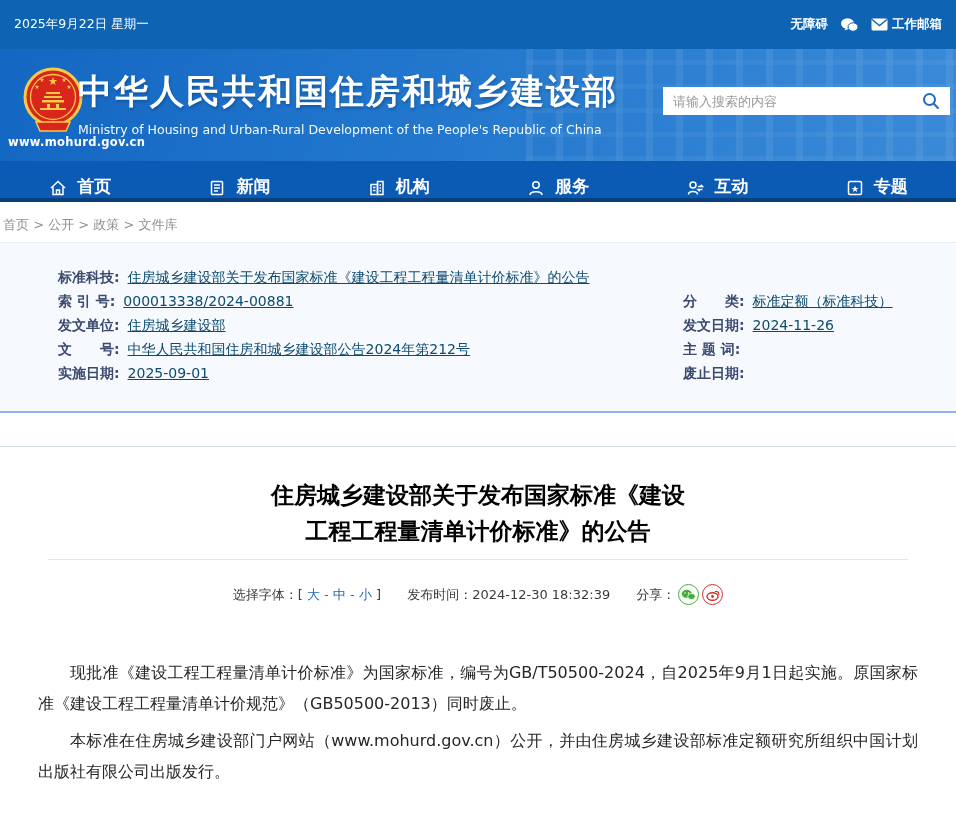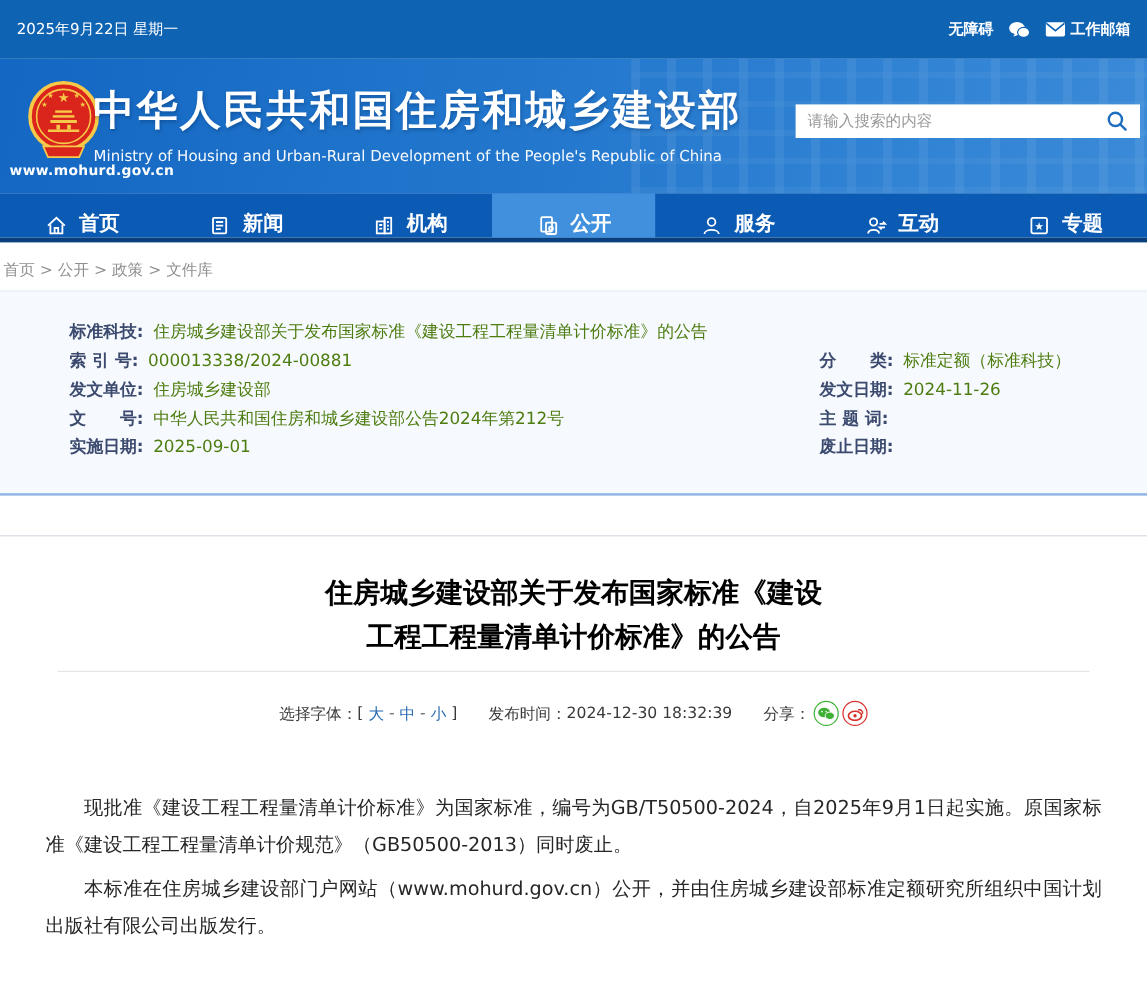--- a/index.html
+++ b/index.html
@@ -60,21 +60,21 @@
   .crumb { height:40px; padding:14px 0 0 3px; font-size:13px; color:#8f8f8f; }
   
   .panel {
     background:#f6f9fd; border-top:1px solid #e7edf6; border-bottom:2px solid #8fb4e3;
     padding:22px 0 26px 0;
   }
   .irow { display:flex; line-height:24px; font-size:14px; }
   .irow .l { padding-left:58px; flex:1; min-width:0; }
   .irow .r { width:273px; flex:none; }
   .lbl { font-weight:bold; color:#3b4a6e; margin-right:8px; white-space:pre; }
-  .val { color:#4d7c0f; }
+  .val { color:#0c4a6e;text-decoration:underline; }
   
   .gap { height:33px; }
   .divider { height:1px; background:#d6dde5; }
   
   .a-title {
     margin-top:30px; text-align:center; font-size:23px; font-weight:bold;
     color:#000; line-height:36px;
   }
   .a-sep { margin:10px 48px 0; border-top:1px solid #e4e4e4; }
   .a-meta {
@@ -182,28 +182,20 @@
     </svg>
     <span>新闻</span>
   </div>
   <div class="nav-item">
     <svg width="20" height="20" viewBox="0 0 20 20" fill="none" stroke="#fff" stroke-width="1.5">
       <rect x="4" y="6.5" width="6.5" height="10"></rect>
         <rect x="10.5" y="3.5" width="5.5" height="13"></rect>
       <path d="M6 9.5 H8.5 M6 12.5 H8.5 M12.5 7 H14 M12.5 10 H14 M12.5 13 H14"></path>
     </svg>
     <span>机构</span>
-  </div>
-  <div class="nav-item active">
-    <svg width="20" height="20" viewBox="0 0 20 20" fill="none" stroke="#fff" stroke-width="1.5">
-      <rect x="4" y="3" width="9" height="12" rx="1"></rect>
-      <rect x="8" y="7.5" width="8.5" height="9.5" rx="1"></rect>
-      <circle cx="12.2" cy="12.5" r="1.6"></circle>
-    </svg>
-    <span>公开</span>
   </div>
   <div class="nav-item">
     <svg width="20" height="20" viewBox="0 0 20 20" fill="none" stroke="#fff" stroke-width="1.5">
       <circle cx="10" cy="7" r="3.2"></circle>
         <path d="M4 17 C4 12.5 16 12.5 16 17"></path>
     </svg>
     <span>服务</span>
   </div>
   <div class="nav-item">
     <svg width="20" height="20" viewBox="0 0 20 20" fill="none" stroke="#fff" stroke-width="1.5">

